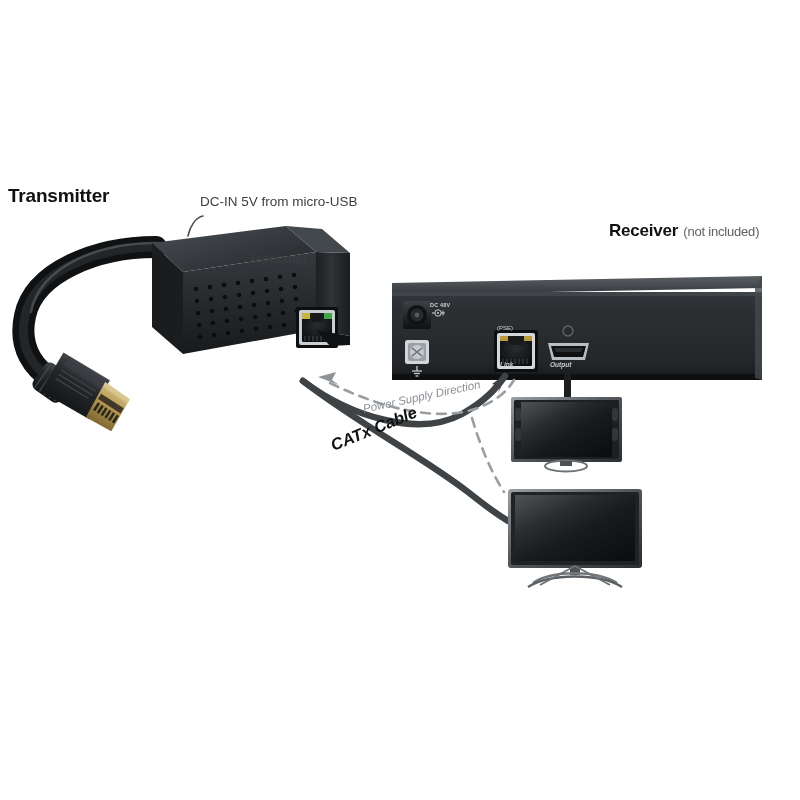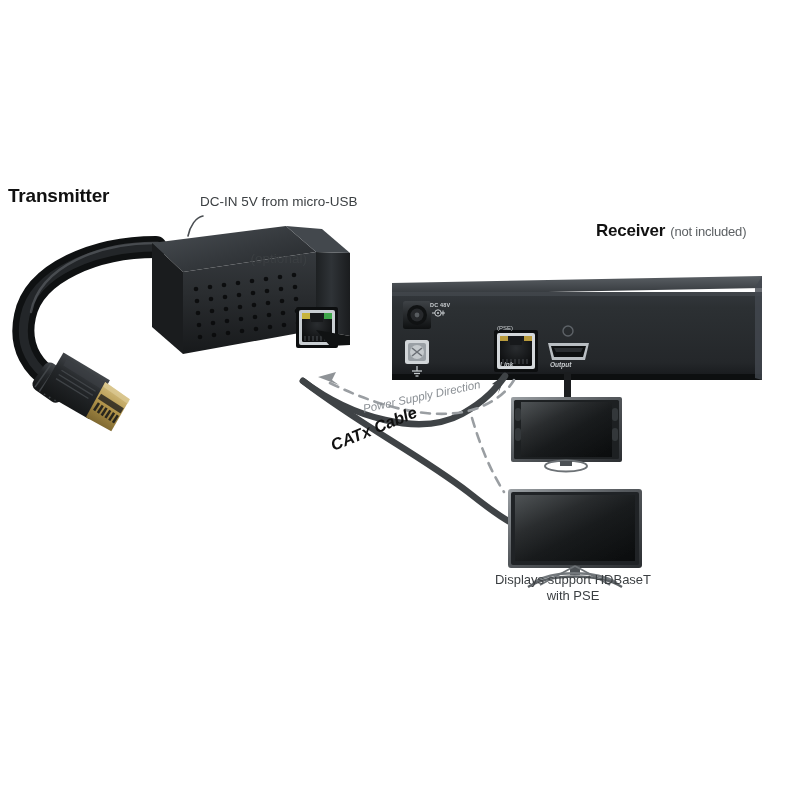--- a/index.html
+++ b/index.html
@@ -7,21 +7,21 @@
     width:800px;height:800px;background:#ffffff;
     font-family:"Liberation Sans", sans-serif;
     position:relative;overflow:hidden;
   }
   .stage{position:absolute;left:0;top:0;width:632px;height:800px;}
   svg.layer{position:absolute;left:0;top:0;width:800px;height:800px;}
 
   
   .lbl{position:absolute;white-space:nowrap;}
   #tx-title{left:8px;top:185px;font-size:19px;font-weight:bold;color:#111;letter-spacing:-0.2px;}
-  #rx-title{left:596px;top:221px;font-size:17px;font-weight:bold;color:#111;letter-spacing:-0.2px;}
+  #rx-title{left:609px;top:221px;font-size:17px;font-weight:bold;color:#111;letter-spacing:-0.2px;}
   #rx-sub{font-size:13px;font-weight:normal;color:#5d6164;margin-left:5px;}
 
   #dcin-note{left:200px;top:193px;font-size:13.5px;color:#3b3f42;line-height:17px;text-align:center;}
   #dcin-note .l2{display:block;margin-top:40px;}
 
   #disp-note{left:473px;top:572px;width:200px;font-size:13px;color:#3b3f42;line-height:16px;text-align:center;}
 
   .rot{position:absolute;transform-origin:0 0;}
   #catx-lbl{left:328px;top:437px;font-size:16.5px;font-weight:bold;font-style:italic;
             color:#111;transform:rotate(-22deg);}
@@ -354,23 +354,19 @@
 
   <div class="lbl" id="dcin-note">
     <span>DC-IN 5V from micro-USB</span>
     <span class="l2">(optional)</span>
   </div>
 
   <div class="rot" id="catx-lbl">CATx Cable</div>
 
   <div class="rot" id="psd-lbl">Power Supply Direction</div>
 
-  <div class="lbl" id="disp-note">
-    <span>Displays support HDBaseT</span><br>
-    <span>with PSE</span>
-  </div>
 
   <div class="silk" id="silk-dc48">DC 48V</div>
   <div class="silk" id="silk-pse">(PSE)</div>
   <div class="silk" id="silk-link">Link</div>
   <div class="silk" id="silk-out">Output</div>
 
 </div>
 
 </body></html>

